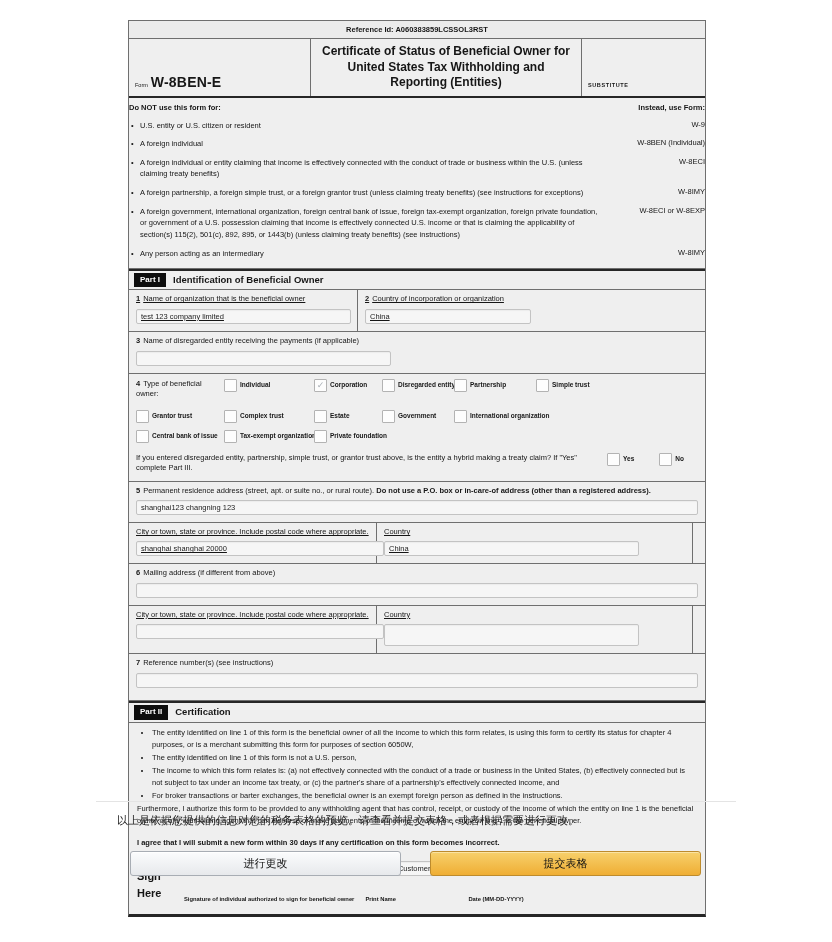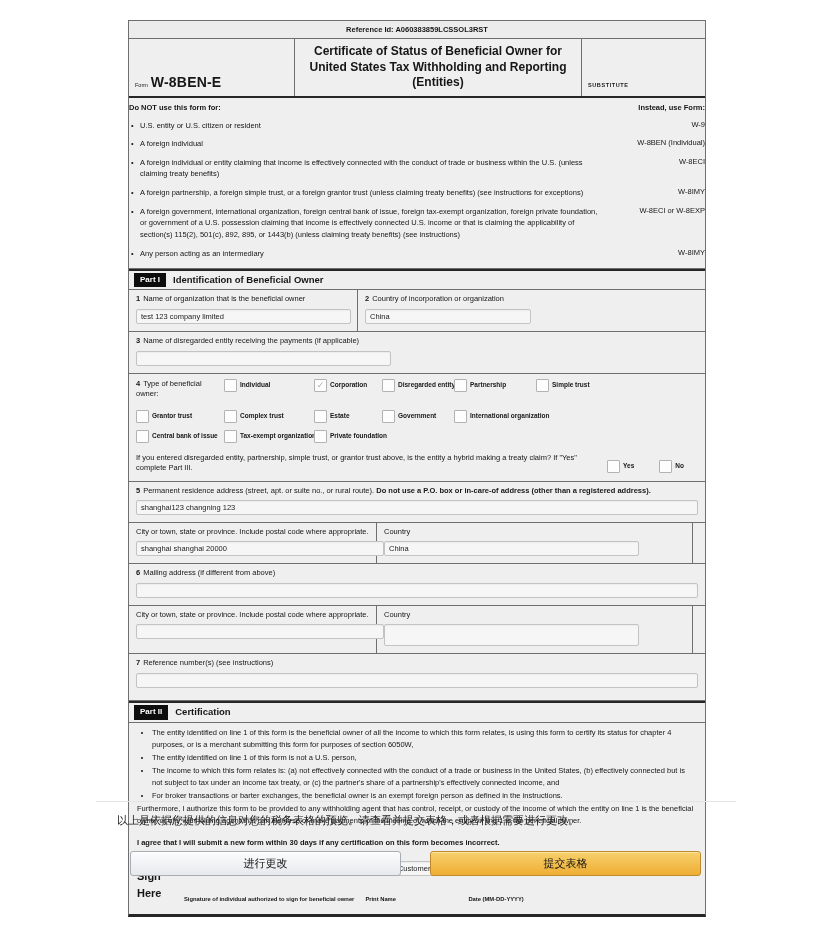--- a/index.html
+++ b/index.html
@@ -11,39 +11,39 @@
   .sheet{
     position:absolute;left:128px;top:20px;width:578px;box-sizing:border-box;
     background:#efefef;border:1px solid #6f6f6f;border-bottom:3px solid #262626;
     font-size:7.5px;line-height:1.35;
   }
   .ref-row{
     text-align:center;font-weight:bold;font-size:7.5px;padding:4px 0 3px;
     border-bottom:1px solid #6f6f6f;background:#ececec;
   }
   .hdr-row{display:flex;border-bottom:2px solid #262626;background:#efefef;}
-  .hdr-left{width:166px;border-right:1px solid #6f6f6f;display:flex;align-items:flex-end;padding:5px 6px 4px;box-sizing:border-box;}
+  .hdr-left{width:182px;border-right:1px solid #6f6f6f;display:flex;align-items:flex-end;padding:5px 6px 4px;box-sizing:border-box;}
   .form-word{font-size:5.5px;margin-right:3px;padding-bottom:2px;}
   .form-num{font-size:14px;font-weight:bold;letter-spacing:.2px;}
   .hdr-center{flex:1;text-align:center;font-weight:bold;font-size:12px;line-height:1.3;padding:5px 10px;}
   .hdr-right{width:124px;border-left:1px solid #6f6f6f;display:flex;align-items:flex-end;padding:4px 6px 6px;font-size:5.5px;font-weight:bold;letter-spacing:.6px;box-sizing:border-box;}
   
   .dnu{padding:3px 0 5px;border-bottom:1px solid #6f6f6f;}
   .dnu-head{display:flex;justify-content:space-between;font-weight:bold;padding:2px 0 3px;}
   .dnu-item{display:flex;padding:3.5px 0;}
   .dnu-text{flex:1;position:relative;padding-left:11px;padding-right:10px;line-height:1.55;}
   .dnu-text::before{content:"\2022";position:absolute;left:2px;top:0;}
   .dnu-form{width:96px;text-align:right;white-space:nowrap;}
   
   .part-hdr{border-top:2px solid #262626;border-bottom:1px solid #6f6f6f;padding:2px 5px;display:flex;align-items:center;gap:7px;}
   .part-badge{background:#0d0d0d;color:#fff;font-weight:bold;font-size:8px;padding:2px 6px;}
   .part-title{font-weight:bold;font-size:9.5px;}
   
   .row{border-bottom:1px solid #6f6f6f;}
-  .split{display:flex;}
+  .split{display:flex;text-decoration:underline;}
   .cell{padding:4px 7px 7px;box-sizing:border-box;}
   .c1{width:229px;border-right:1px solid #6f6f6f;}
   .c2{flex:1;}
   .cc1{width:248px;border-right:1px solid #6f6f6f;}
   .cc2{flex:1;border-right:1px solid #6f6f6f;}
   .spare{width:12px;}
   .lbl{margin-bottom:4px;}
   .num{font-weight:bold;margin-right:3px;}
   .fld{
     display:block;background:#f6f6f6;border:1px solid #c3c3c3;border-radius:2px;
@@ -53,21 +53,21 @@
   
   .r4{padding:5px 7px 8px;}
   .cbgrid{display:grid;grid-template-columns:88px 90px 68px 72px 82px 1fr;row-gap:7px;}
   .cbitem{display:flex;gap:3px;align-items:flex-start;white-space:nowrap;}
   .cb{
     width:11px;height:11px;flex:none;background:#fdfdfd;border:1px solid #b3b3b3;border-radius:1px;
     font-size:9px;line-height:11px;text-align:center;color:#a9afb6;box-sizing:content-box;
   }
   .cb[data-checked="true"]::after{content:"\2713";}
   .cblabel{font-weight:bold;font-size:6.5px;padding-top:2px;}
-  .hybrid{display:flex;align-items:flex-end;margin-top:10px;gap:17px;padding-right:14px;}
+  .hybrid{display:flex;align-items:flex-start;margin-top:10px;gap:17px;padding-right:14px;}
   .hybrid-text{flex:1;}
   
   .p2{padding:4px 8px 0;line-height:1.6;}
   .p2-intro{margin:2px 0 7px;}
   .p2-bullets{margin:0;padding-left:15px;}
   .p2-bullets li{margin:0 0 1px;}
   .p2-more{margin:0 0 8px;}
   .agree{font-weight:bold;margin:10px 0 12px;}
   .signrow{display:flex;margin:2px 0 10px;}
   .sign-here{font-weight:bold;font-size:11px;width:47px;padding-top:7px;flex:none;}

